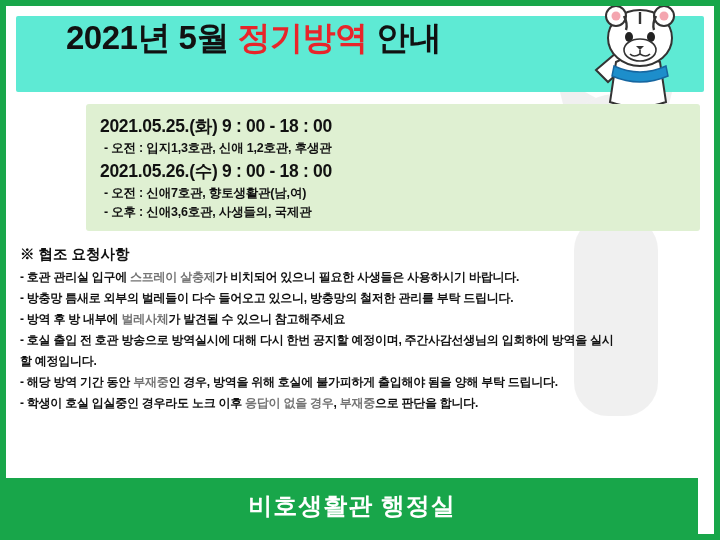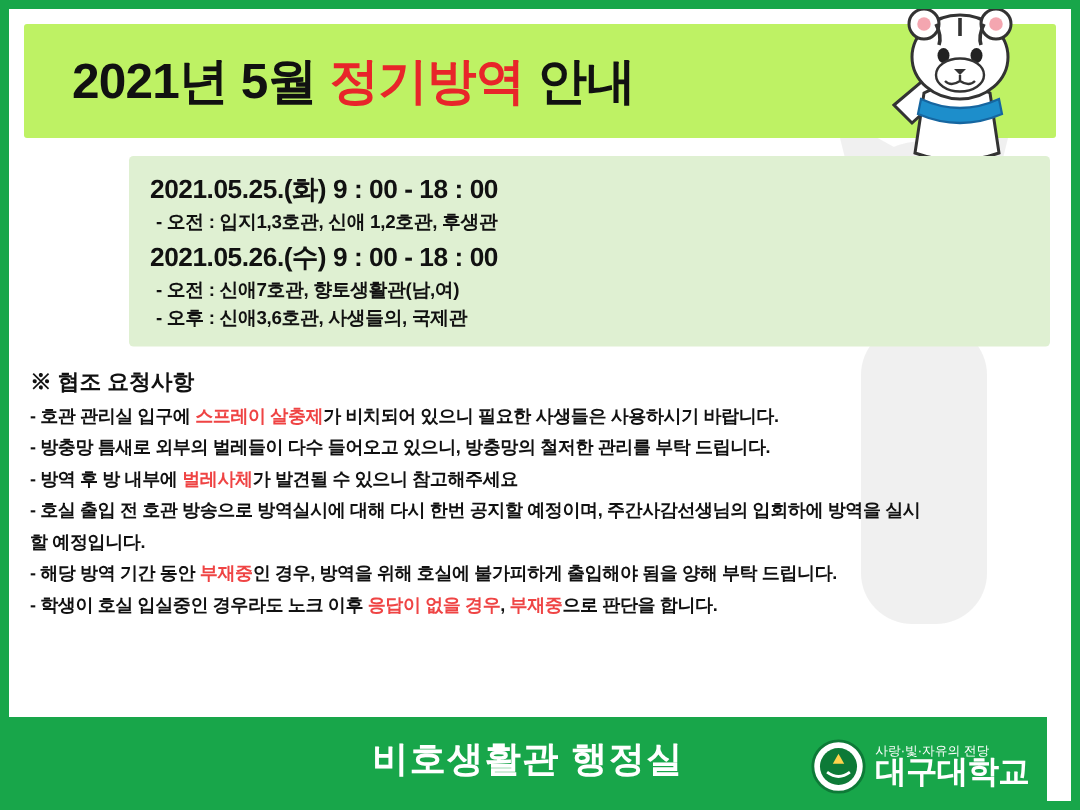--- a/index.html
+++ b/index.html
@@ -29,25 +29,25 @@
     top: 60px;
     width: 180px;
     height: 400px;
     opacity: 0.12;
     pointer-events: none;
   }
   .title-band {
     position: relative;
     margin: 10px 10px 0 10px;
     height: 76px;
-    background: #bef264;
+    background: #5eead4;
     border-radius: 2px;
     display: flex;
-    align-items: center;
-    padding-left: 32px;
+    align-items: flex-start;
+    padding-left: 50px;
     box-sizing: border-box;
   }
   .title-text {
     font-size: 33px;
     font-weight: bold;
     color: #111111;
     letter-spacing: -0.5px;
     white-space: nowrap;
   }
   .title-text .hl {
@@ -104,21 +104,21 @@
     font-size: 12px;
     font-weight: bold;
     color: #111;
     line-height: 1.5;
     margin-bottom: 3px;
     letter-spacing: -0.25px;
     position: relative;
     z-index: 2;
   }
   .notice-item .red {
-    color: #ef4444;
+    color: #737373;
   }
   .footer {
     position: absolute;
     left: 0;
     right: 16px;
     bottom: 0;
     height: 56px;
     background: #18a64a;
     display: flex;
     align-items: center;
@@ -221,26 +221,14 @@
       <div class="notice-item"><span>- 방충망 틈새로 외부의 벌레들이 다수 들어오고 있으니, 방충망의 철저한 관리를 부탁 드립니다.</span></div>
       <div class="notice-item"><span>- 방역 후 방 내부에 </span><span class="red">벌레사체</span><span>가 발견될 수 있으니 참고해주세요</span></div>
       <div class="notice-item"><span>- 호실 출입 전 호관 방송으로 방역실시에 대해 다시 한번 공지할 예정이며, 주간사감선생님의 입회하에 방역을 실시</span></div>
       <div class="notice-item"><span>  할 예정입니다.</span></div>
       <div class="notice-item"><span>- 해당 방역 기간 동안 </span><span class="red">부재중</span><span>인 경우, 방역을 위해 호실에 불가피하게 출입해야 됨을 양해 부탁 드립니다.</span></div>
       <div class="notice-item"><span>- 학생이 호실 입실중인 경우라도 노크 이후 </span><span class="red">응답이 없을 경우</span><span>, </span><span class="red">부재중</span><span>으로 판단을 합니다.</span></div>
     </div>
 
   <div class="footer">
     <div class="footer-text">비호생활관 행정실</div>
-    <div class="logo-block">
-      <svg class="logo-emblem" viewBox="0 0 40 40">
-        <circle cx="20" cy="20" r="18" fill="#ffffff" stroke="#0d7a37" stroke-width="2"></circle>
-        <circle cx="20" cy="20" r="13" fill="#0d7a37"></circle>
-        <path d="M20 11 l4 7 h-8 z" fill="#ffd34d"></path>
-        <path d="M12 24 q8 6 16 0" stroke="#ffffff" stroke-width="2" fill="none"></path>
-      </svg>
-      <div class="logo-words">
-        <span class="logo-slogan">사랑·빛·자유의 전당</span>
-        <span class="logo-name">대구대학교</span>
-      </div>
-    </div>
   </div>
 </div>
 
 </body></html>

